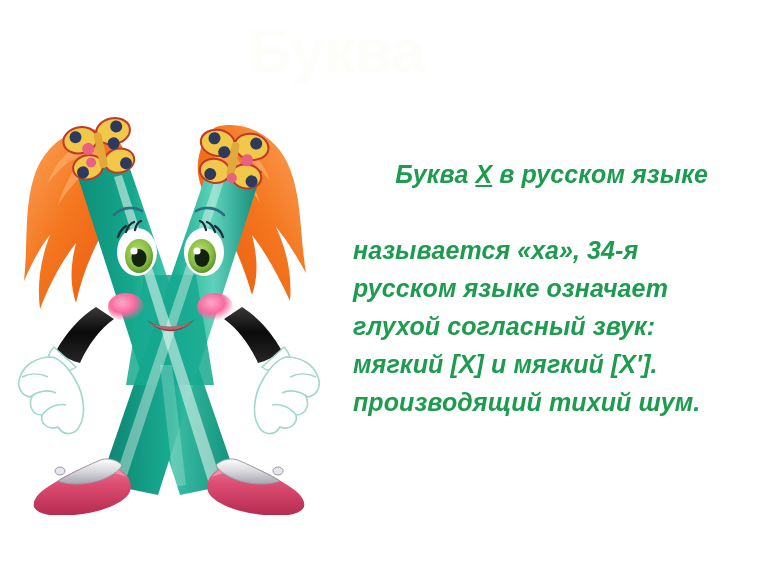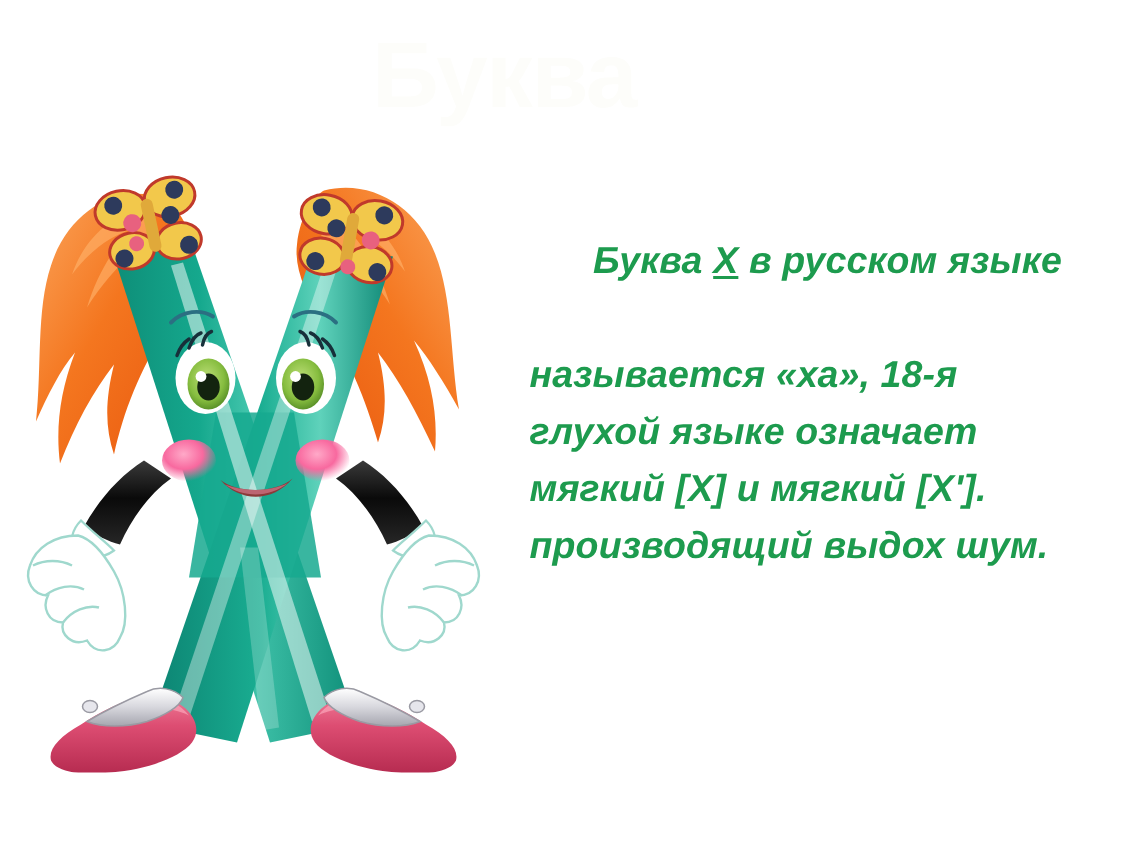--- a/index.html
+++ b/index.html
@@ -263,19 +263,20 @@
                  C212 374 222 372 230 376 Z" fill="url(#strapGrad)" stroke="#9a9aa3" stroke-width="1"></path>
         <ellipse cx="268" cy="386" rx="5" ry="4" fill="#e6e6ec" stroke="#9a9aa3" stroke-width="1"></ellipse>
       </g>
     </svg>
   </div>
 
   <div id="bodytext">
     <span class="ln">
       <span>Буква </span><span class="ul">Х</span><span> в русском языке</span>
     </span>
-    <span class="ln">называется «ха», 18-я</span>
-    <span class="ln">глухой языке означает</span>
+    <span class="ln">называется «ха», 34-я</span>
+    <span class="ln">русском языке означает</span>
+    <span class="ln">глухой согласный звук:</span>
     <span class="ln">мягкий [Х] и мягкий [Х'].</span>
-    <span class="ln">производящий выдох шум.</span>
+    <span class="ln">производящий тихий шум.</span>
   </div>
 
 </div>
 
 </body></html>

